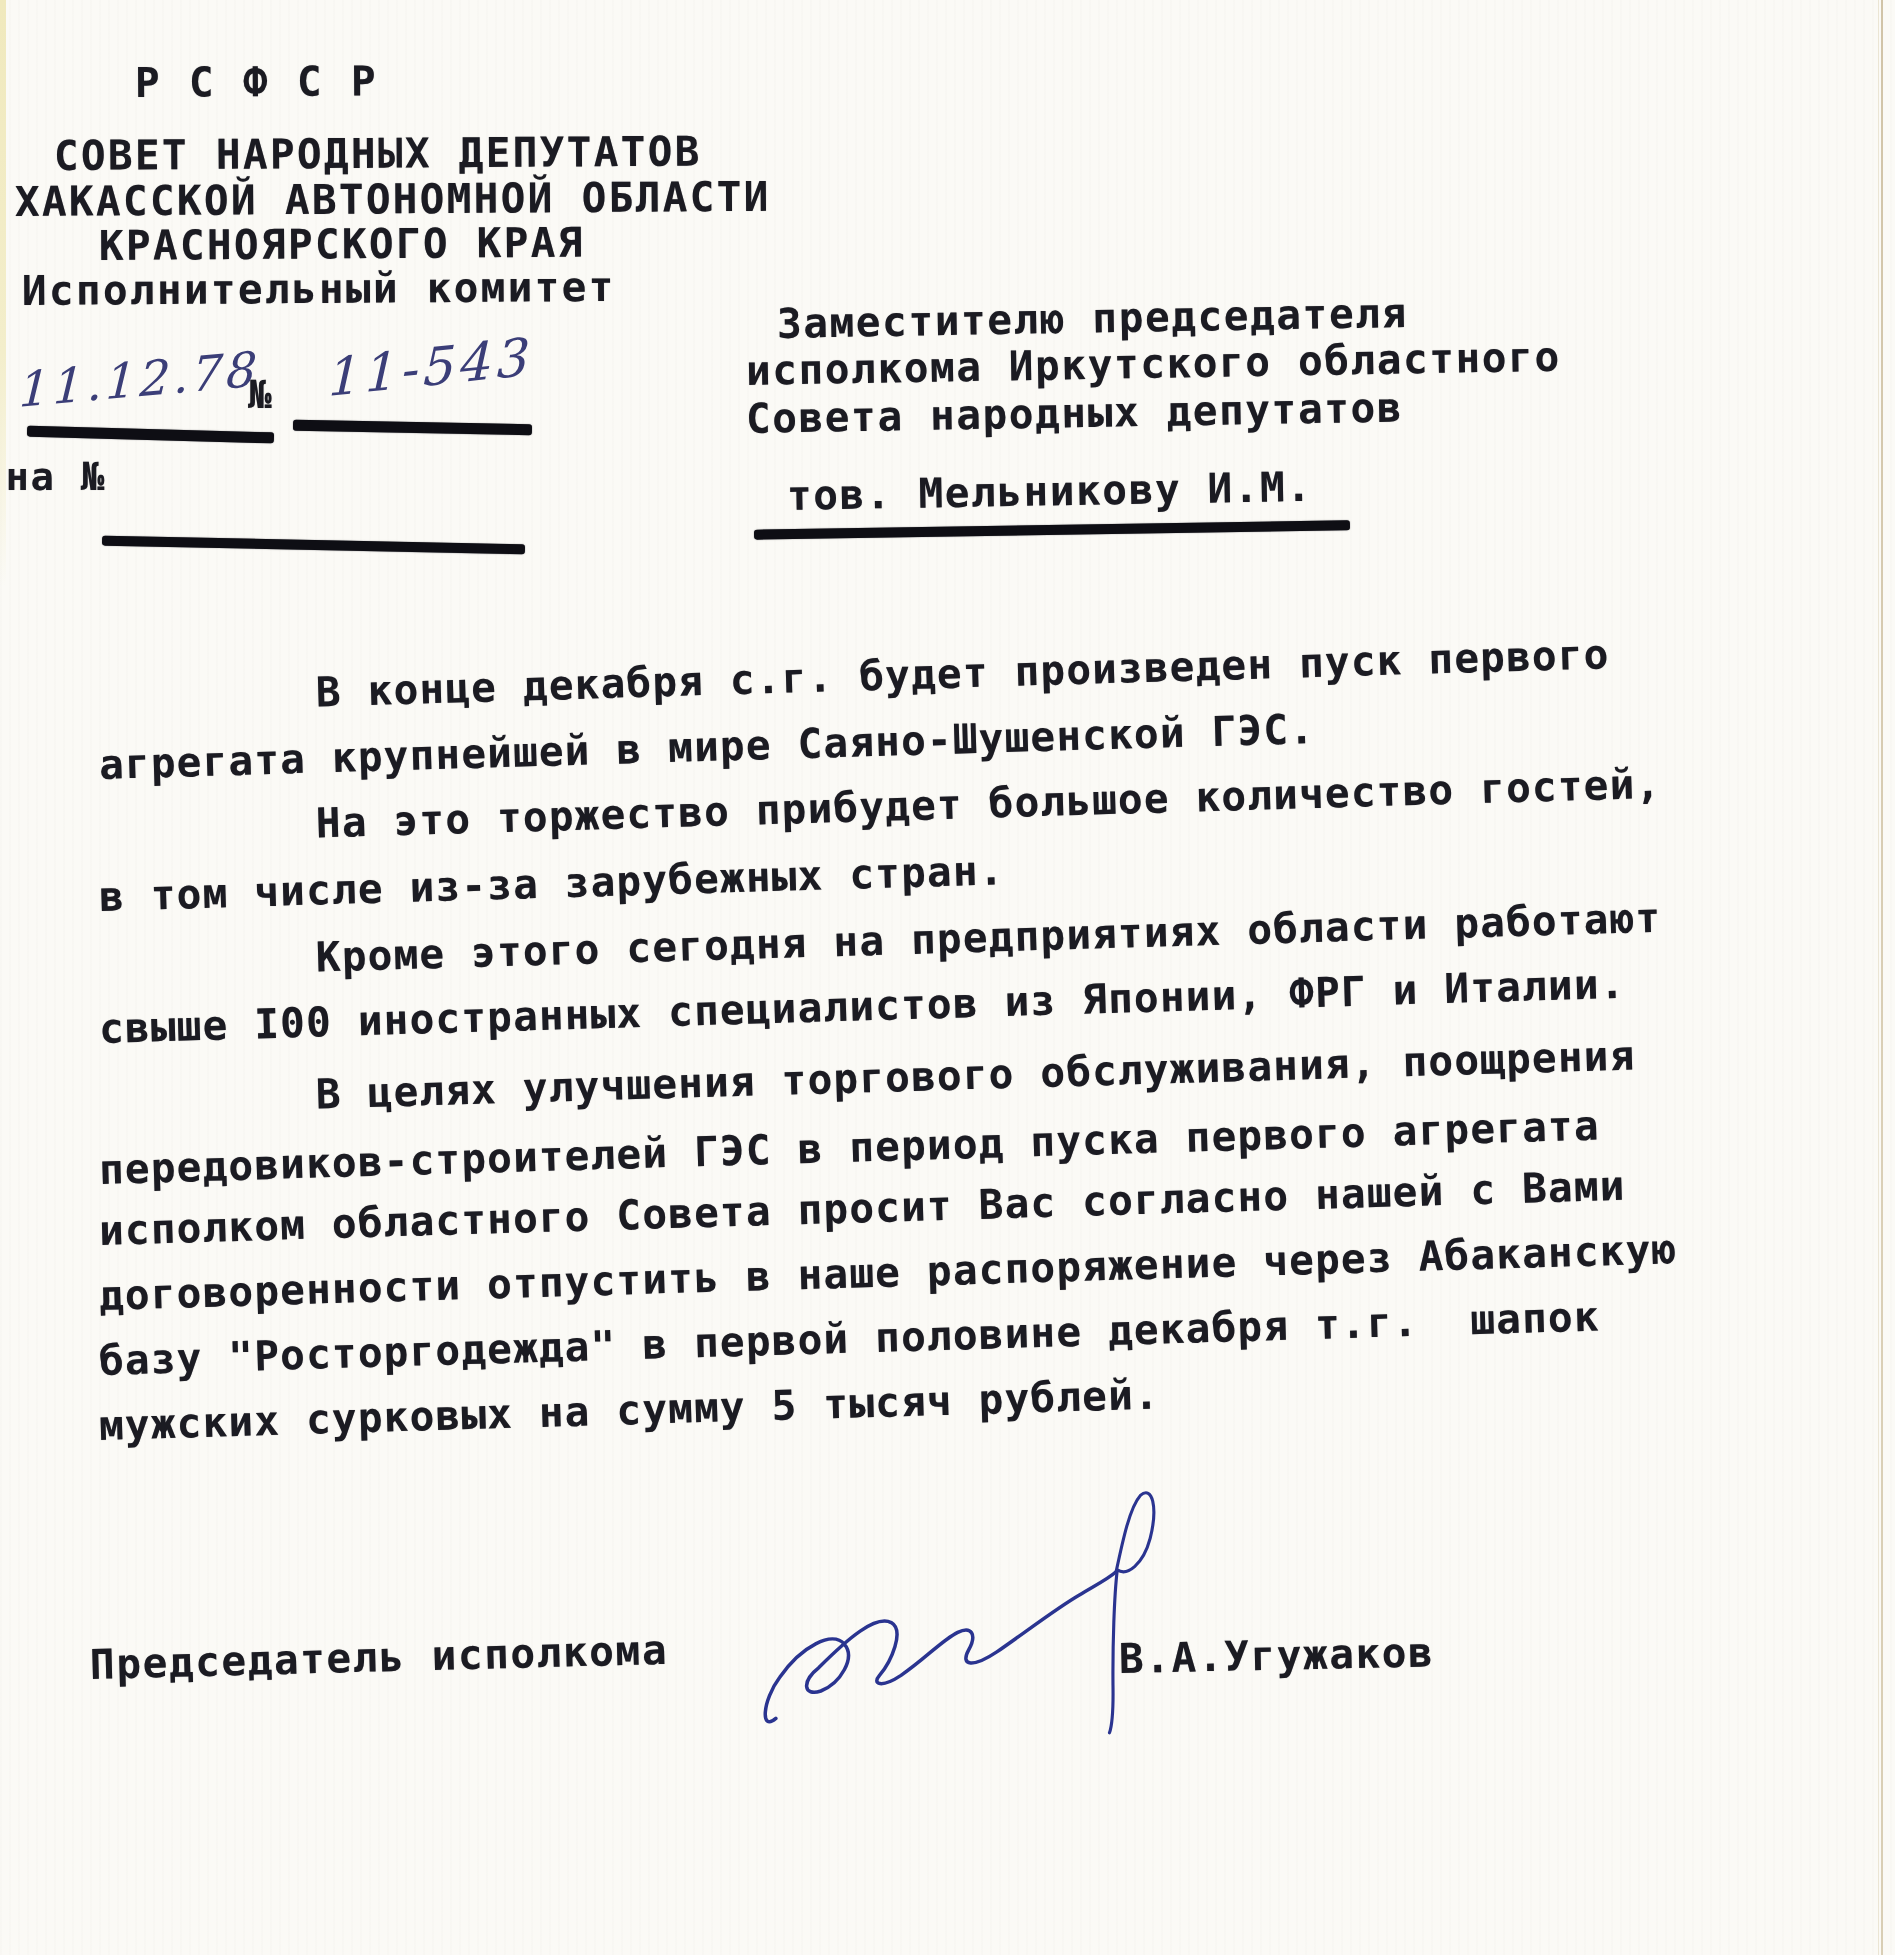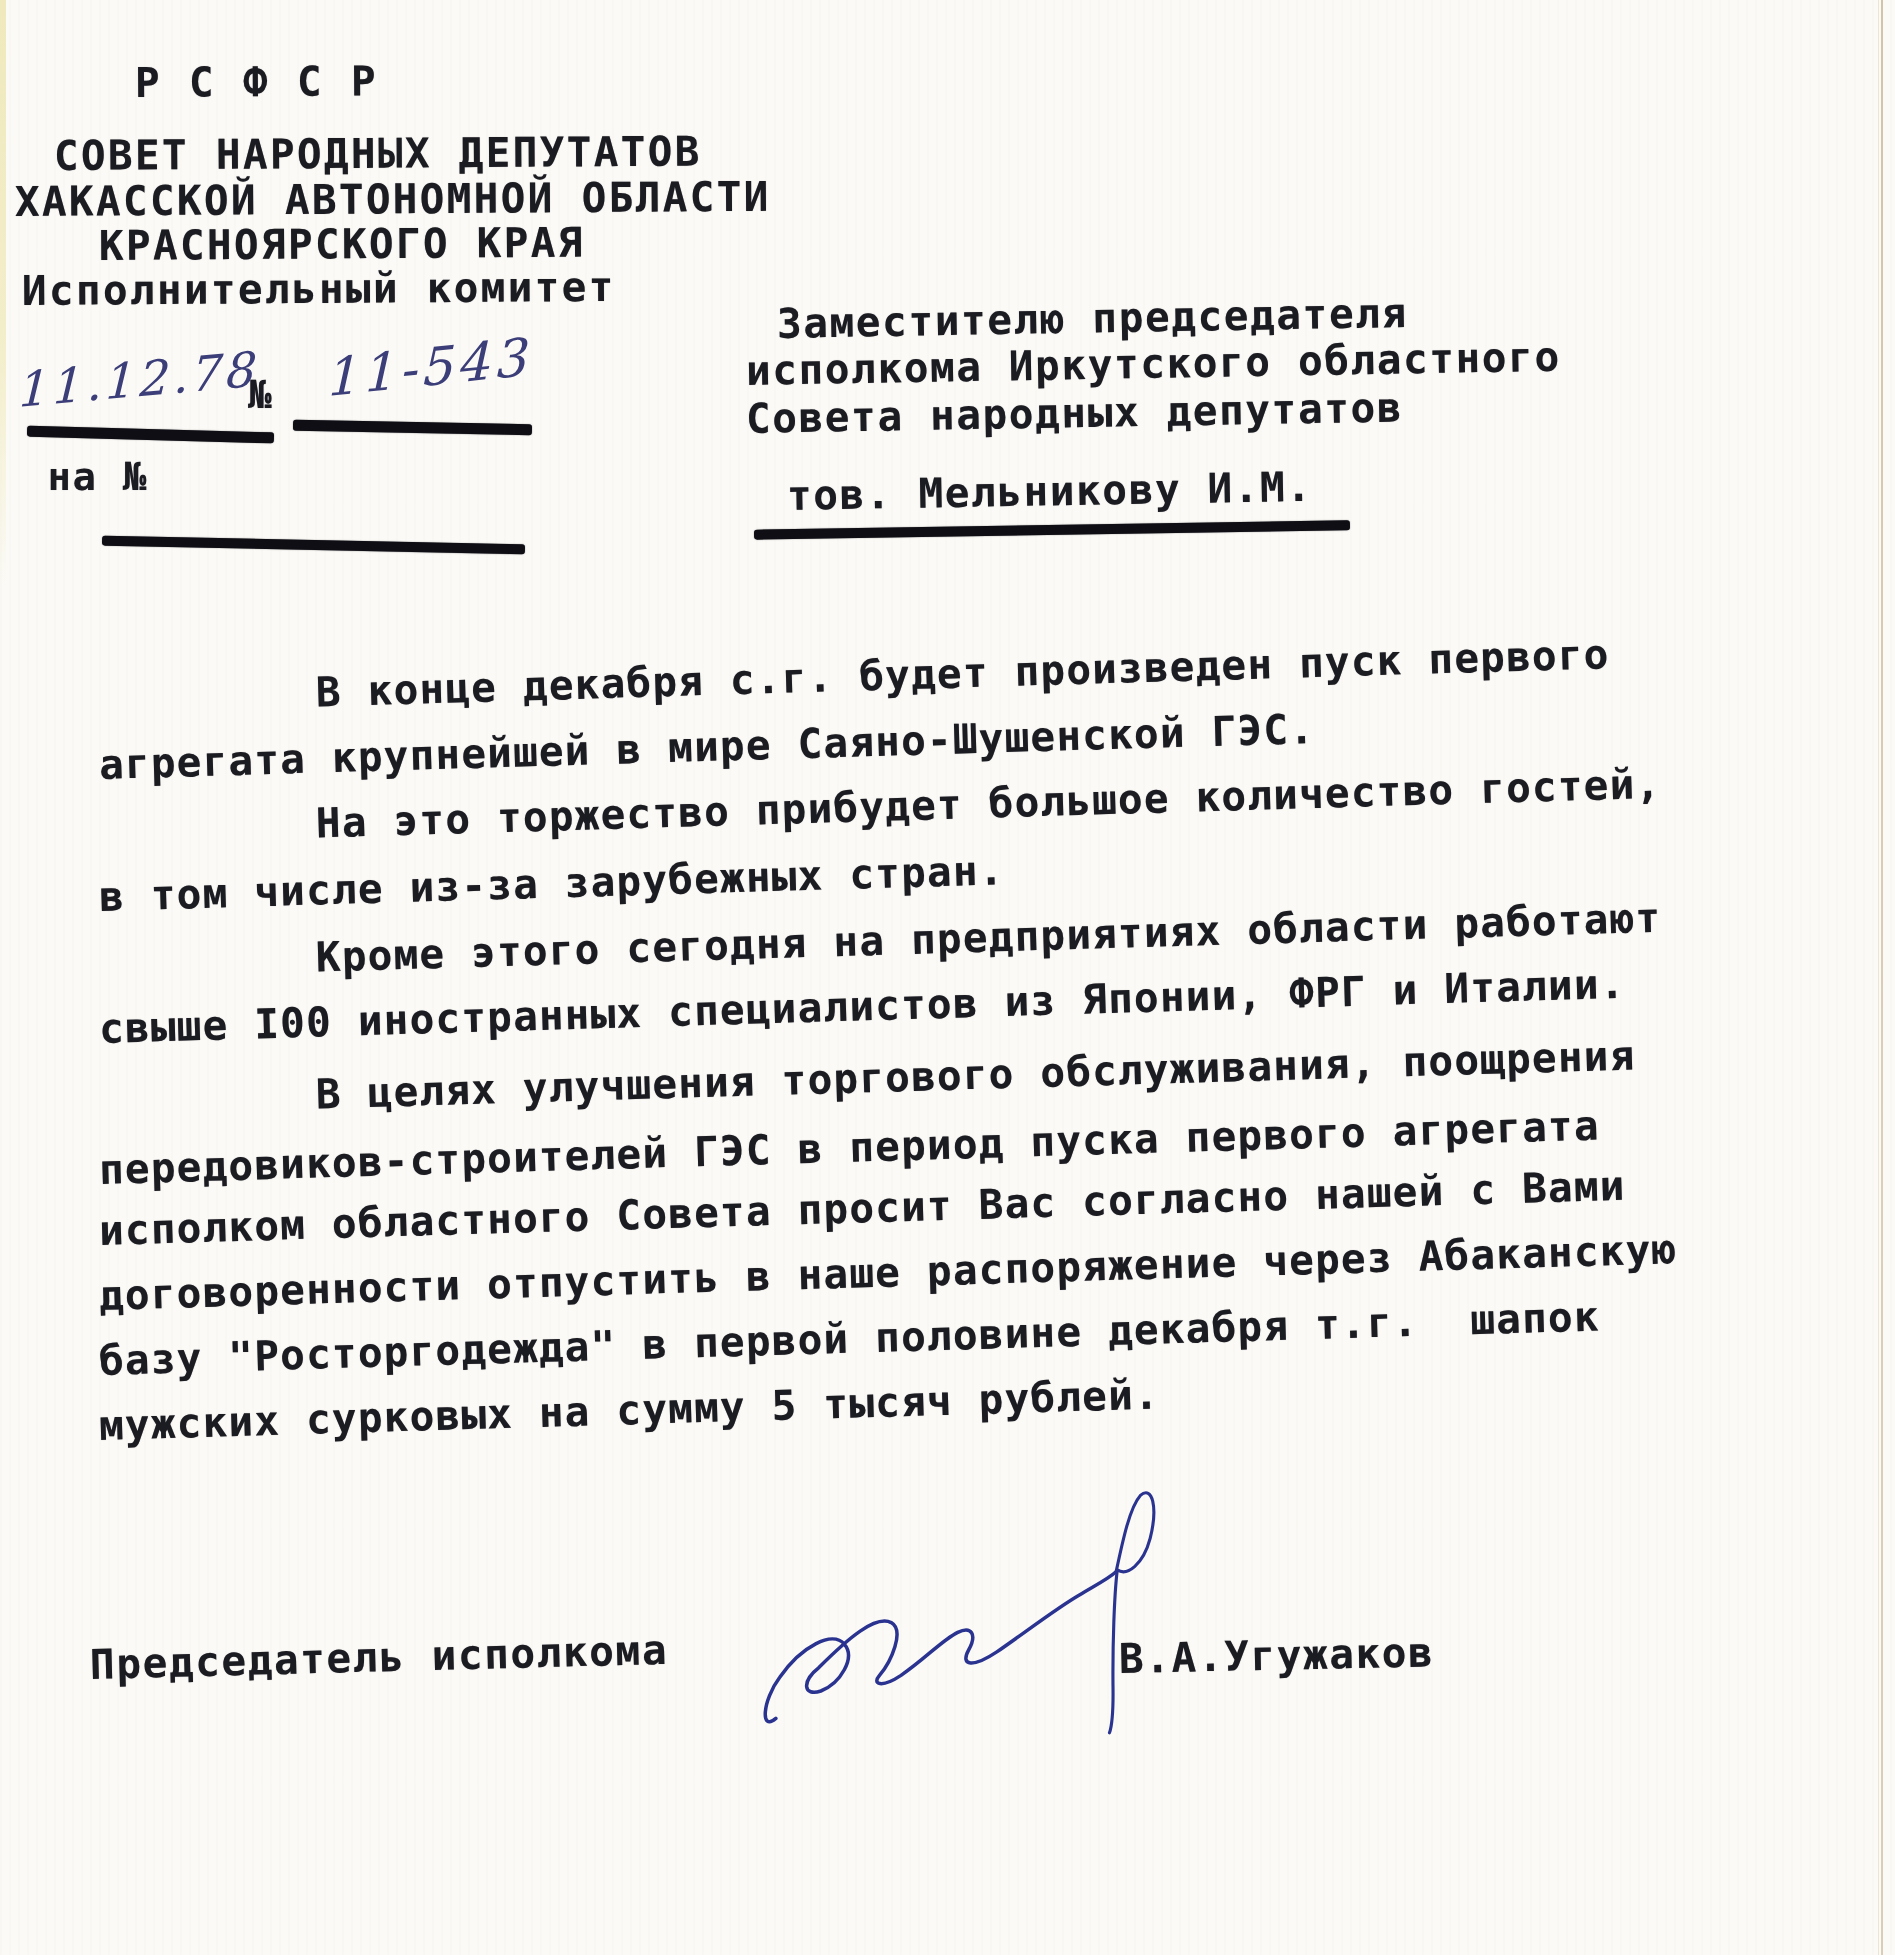--- a/index.html
+++ b/index.html
@@ -46,21 +46,21 @@
   <div class="tw hline" style="left:14.5px;top:178px;">ХАКАССКОЙ АВТОНОМНОЙ ОБЛАСТИ</div>
   <div class="tw hline" style="left:99px;top:222px;">КРАСНОЯРСКОГО КРАЯ</div>
   <div class="tw hline" style="left:21.5px;top:267px;">Исполнительный комитет</div>
 
   <div class="hand" style="left:19px;top:351px;font-size:48px;letter-spacing:3.5px;transform:rotate(-5deg) skewX(-8deg);">11.12.78</div>
   <div class="tw" style="left:248px;top:372px;font-size:39px;">№</div>
   <div class="hand" style="left:328px;top:337px;font-size:52px;letter-spacing:3.9px;transform:rotate(-6deg) skewX(-8deg);">11-543</div>
   <div class="rule" style="left:26.6px;top:429px;width:247px;height:10.6px;transform:rotate(1.6deg);"></div>
   <div class="rule" style="left:293px;top:422px;width:239px;height:10.6px;transform:rotate(1.1deg);"></div>
 
-  <div class="tw" style="left:5.5px;top:454px;font-size:39px;letter-spacing:1.6px;margin-left:42px;">на №</div>
+  <div class="tw" style="left:5.5px;top:454px;font-size:39px;letter-spacing:1.6px;">на №</div>
   <div class="rule" style="left:102px;top:540px;width:423px;height:9.8px;transform:rotate(1.2deg);"></div>
 
   <div class="tw rline" style="left:777px;top:300px;">Заместителю председателя</div>
   <div class="tw rline" style="left:746px;top:347px;">исполкома Иркутского областного</div>
   <div class="tw rline" style="left:746px;top:395px;">Совета народных депутатов</div>
   <div class="tw rline" style="left:787px;top:472px;">тов. Мельникову И.М.</div>
   <div class="rule" style="left:754px;top:525px;width:596px;height:10.2px;transform:rotate(-0.9deg);"></div>
 
   <div class="tw bline ind" style="top:675px;">В конце декабря с.г. будет произведен пуск первого</div>
   <div class="tw bline" style="top:741px;">агрегата крупнейшей в мире Саяно-Шушенской ГЭС.</div>

